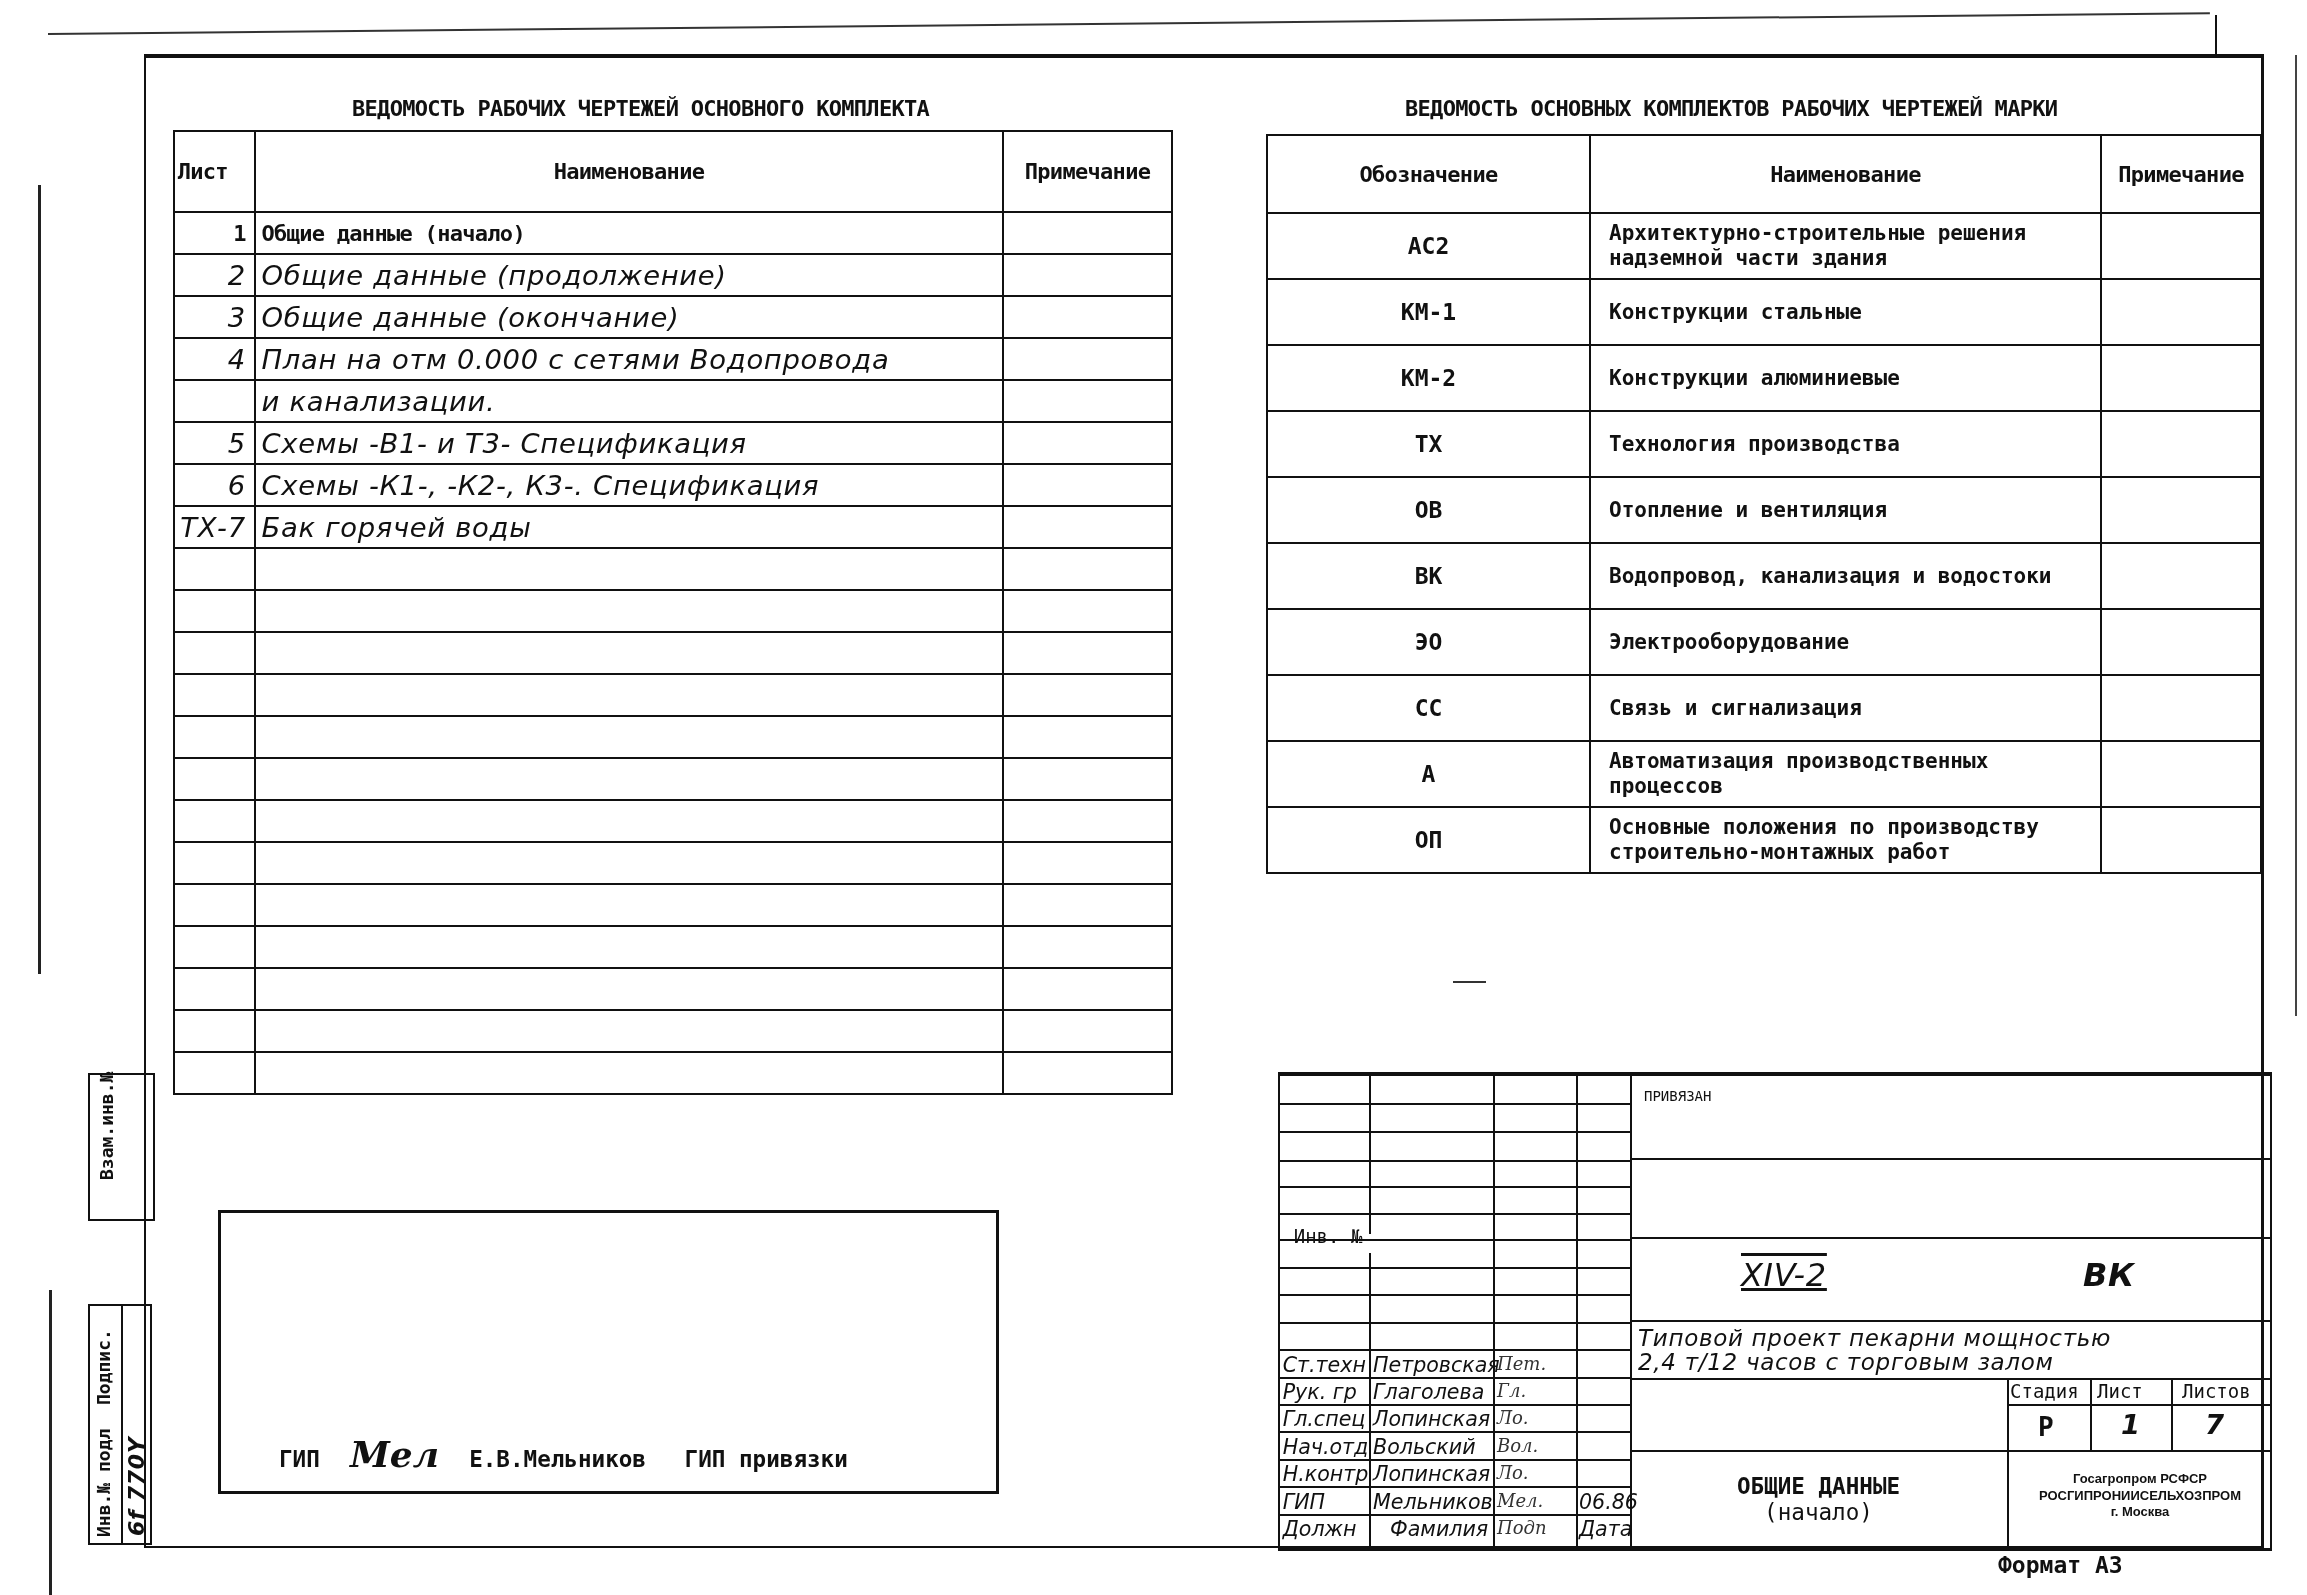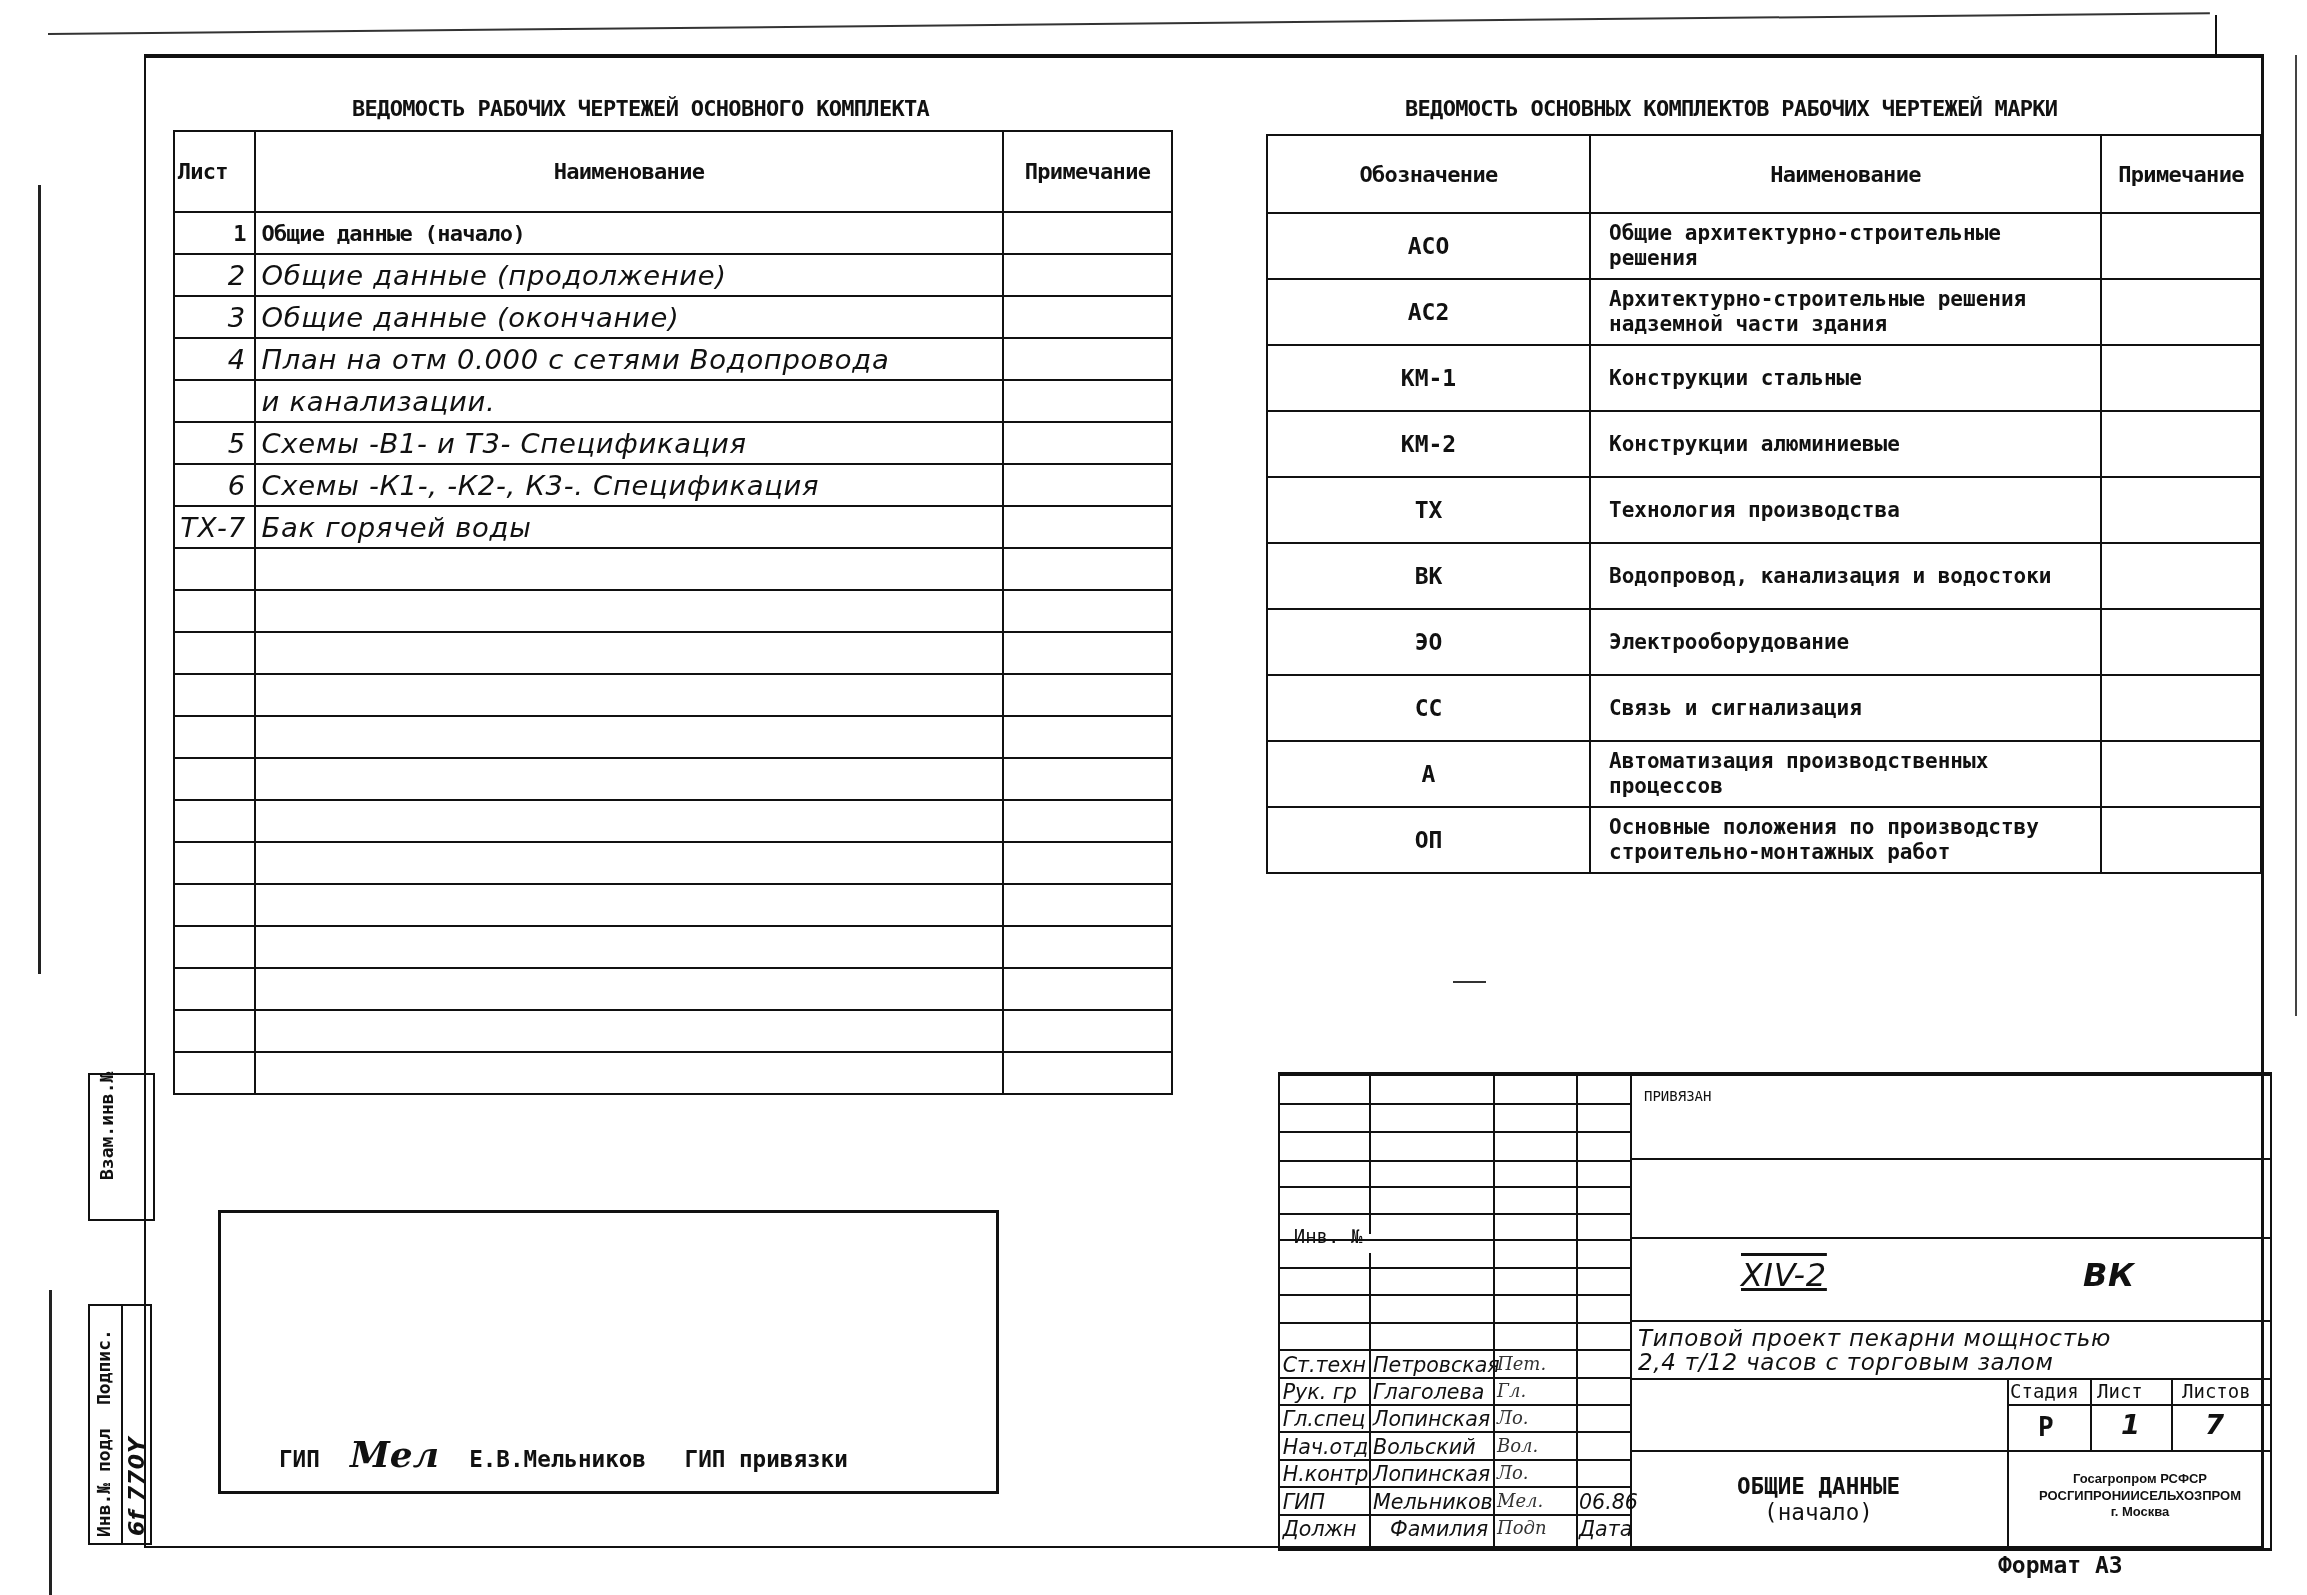--- a/index.html
+++ b/index.html
@@ -187,42 +187,42 @@
     </colgroup>
   <thead>
     <tr style="height:78px">
       <th>Обозначение</th>
       <th>Наименование</th>
       <th>Примечание</th>
     </tr>
   </thead>
   <tbody id="rt-body">
       <tr>
-        <td class="code">АСО</td>
-        <td class="name">Общие архитектурно-строительные решения</td>
-        <td></td>
-      </tr>
-      <tr>
         <td class="code">АС2</td>
         <td class="name">Архитектурно-строительные решения надземной части здания</td>
         <td></td>
       </tr>
       <tr>
         <td class="code">КМ-1</td>
         <td class="name">Конструкции стальные</td>
         <td></td>
       </tr>
       <tr>
         <td class="code">КМ-2</td>
         <td class="name">Конструкции алюминиевые</td>
         <td></td>
       </tr>
       <tr>
         <td class="code">ТХ</td>
         <td class="name">Технология производства</td>
+        <td></td>
+      </tr>
+      <tr>
+        <td class="code">ОВ</td>
+        <td class="name">Отопление и вентиляция</td>
         <td></td>
       </tr>
       <tr>
         <td class="code">ВК</td>
         <td class="name">Водопровод, канализация и водостоки</td>
         <td></td>
       </tr>
       <tr>
         <td class="code">ЭО</td>
         <td class="name">Электрооборудование</td>

